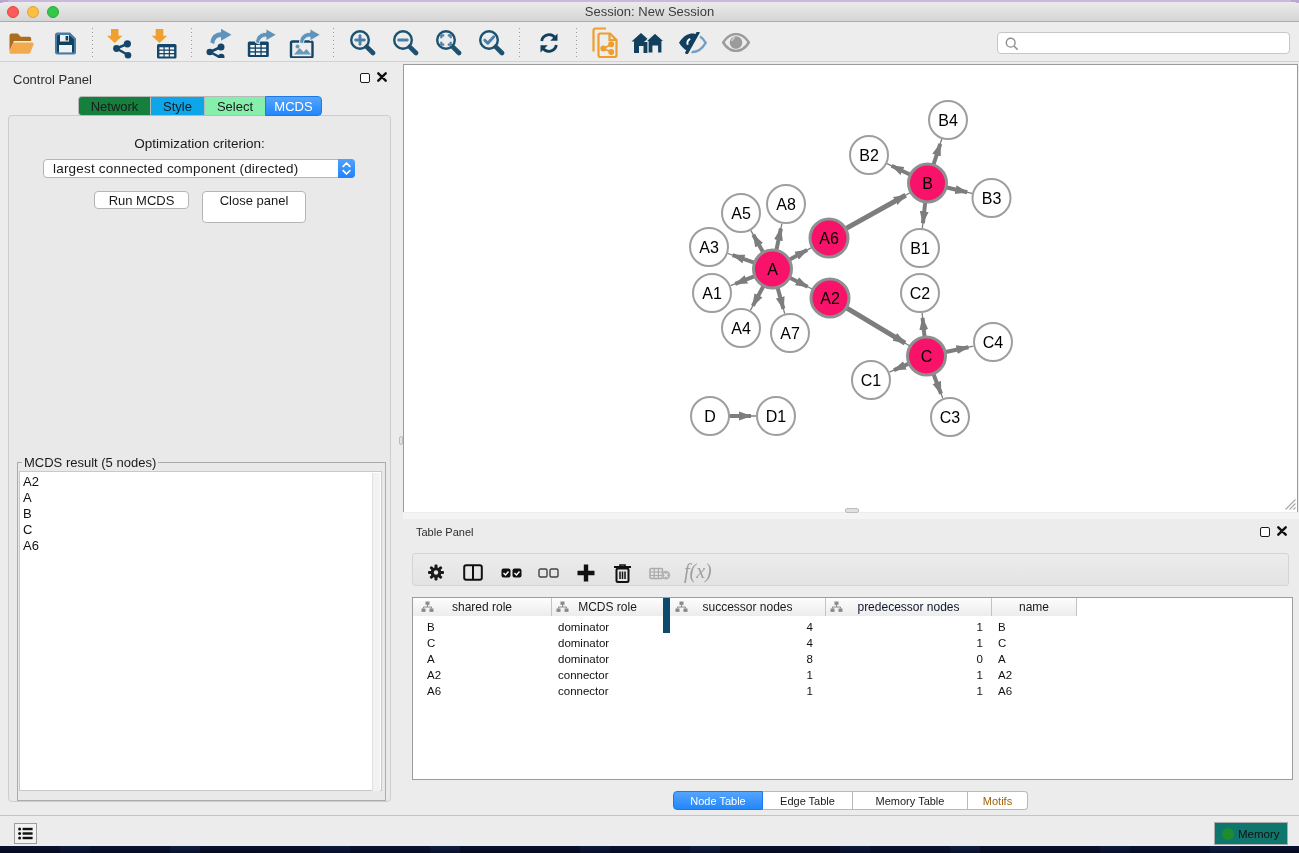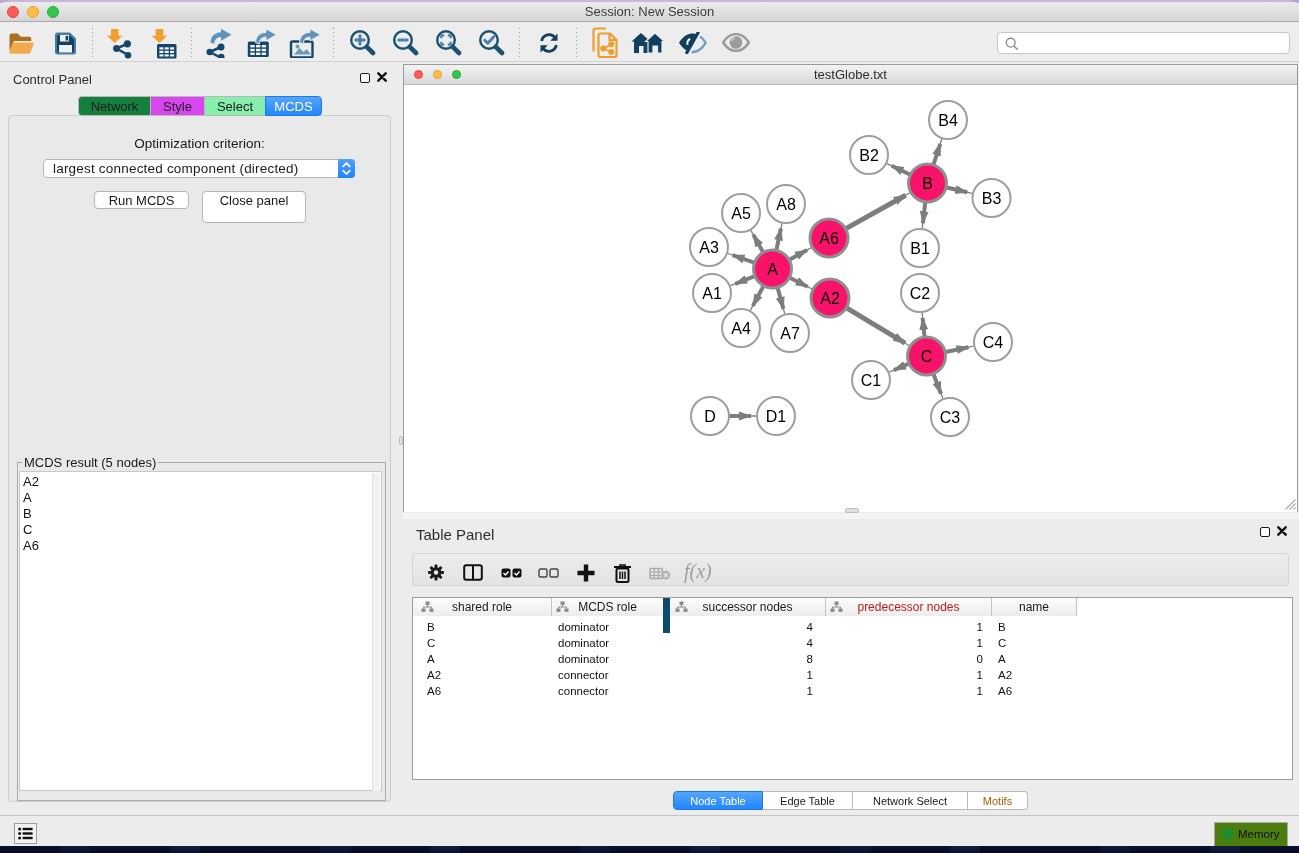--- a/index.html
+++ b/index.html
@@ -191,21 +191,21 @@
 
 <div class="abs" style="left:360px;top:73px;width:10px;height:10px;border:1.5px solid #1a1a1a;border-radius:2px;background:#fff"></div>
 <svg class="abs" style="left:377px;top:72px" width="10" height="10" viewBox="0 0 10 10">
     <path d="M1.3,1.3 L8.7,8.7 M8.7,1.3 L1.3,8.7" stroke="#111" stroke-width="2.4" stroke-linecap="round"></path>
   </svg>
 
 <div class="abs" style="left:8px;top:115px;width:383px;height:687px;background:#e9e9e9;border:1px solid #cdcdcd;border-radius:4px"></div>
 
 <div class="abs" style="left:78px;top:96px;height:20px;display:flex;font-size:13px;line-height:19px;text-align:center">
  <div style="width:72px;background:#15803d;border:1px solid #b9b9b9;border-right:none;border-radius:4px 0 0 4px;color:#1a1a1a">Network</div>
- <div style="width:54px;background:#d946ef;border:1px solid #b9b9b9;border-right:none;color:#1a1a1a">Style</div>
+ <div style="width:54px;background:#0ea5e9;border:1px solid #b9b9b9;border-right:none;color:#1a1a1a">Style</div>
  <div style="width:61px;background:#86efac;border:1px solid #b9b9b9;border-right:none;color:#1a1a1a">Select</div>
  <div style="width:57px;background:linear-gradient(#55a5fc,#2286fc);border:1px solid #1c79e8;border-radius:0 4px 4px 0;color:#fff">MCDS</div>
 </div>
 
 <div class="abs" style="left:8px;top:136px;width:383px;text-align:center;font-size:13.5px;color:#1a1a1a">Optimization criterion:</div>
 <div class="abs" style="left:43px;top:159px;width:312px;height:19px;background:#fff;border:1px solid #b5b5b5;border-radius:4px">
  <div style="position:absolute;left:9px;top:0;font-size:13.5px;line-height:18px;color:#1a1a1a;letter-spacing:0.2px">largest connected component (directed)</div>
  <div style="position:absolute;right:-1px;top:-1px;width:17px;height:19px;background:linear-gradient(#50a1fc,#1f83fc);border-radius:0 4px 4px 0">
   <svg width="11" height="13" style="position:absolute;left:3px;top:3px" viewBox="0 0 11 13">
    <path d="M2.2,4.4 L5.5,1 L8.8,4.4" fill="none" stroke="#fff" stroke-width="1.7" stroke-linecap="round" stroke-linejoin="round"></path>
@@ -217,26 +217,20 @@
 <div class="abs" style="left:202px;top:191px;width:104px;height:32px;background:#fff;border:1px solid #b5b5b5;border-radius:4px;font-size:13px;line-height:17px;text-align:center;color:#1a1a1a">Close panel</div>
 
 <div class="abs" style="left:17px;top:462px;width:369px;height:339px;border:1px solid #ababab"></div>
 <div class="abs" style="left:22px;top:455px;background:#e9e9e9;font-size:13px;color:#1a1a1a;padding:0 2px">MCDS result (5 nodes)</div>
 <div class="abs" style="left:19px;top:471px;width:363px;height:320px;background:#fff;border:1px solid #c9c9c9">
  <div style="position:absolute;left:3px;top:2px;font-size:13px;line-height:16px;color:#111">A2<br>A<br>B<br>C<br>A6</div>
  <div style="position:absolute;right:1px;top:1px;width:8px;height:318px;background:#f2f2f2;border-left:1px solid #e0e0e0"></div>
 </div>
 
 <div class="abs" style="left:403px;top:64px;width:895px;height:448px;border:1px solid #9b9b9b;background:#fff">
- <div style="position:absolute;left:0;top:0;width:100%;height:20px;background:linear-gradient(#f3f3f3,#d8d8d8);border-bottom:1px solid #b5b5b5">
-  <div class="tl" style="left:10px;top:5px;width:9px;height:9px;background:#fc5b57;border:1px solid #e2463f"></div>
-  <div class="tl" style="left:29px;top:5px;width:9px;height:9px;background:#fdbe41;border:1px solid #dfa23a"></div>
-  <div class="tl" style="left:48px;top:5px;width:9px;height:9px;background:#34c84a;border:1px solid #2aa83a"></div>
-  <div style="text-align:center;font-size:13px;color:#2e2e2e;line-height:20px">testGlobe.txt</div>
- </div>
  <div style="position:absolute;left:0;top:21px;width:893px;height:426px;background:#fff;overflow:hidden">
 <svg width="894" height="427" style="position:absolute;left:0;top:0">
 <defs>
           <marker id="ah" markerUnits="userSpaceOnUse" markerWidth="15" markerHeight="11" refX="12" refY="4.8" orient="auto">
             <path d="M0,0.3 L13,4.8 L0,9.3 Z" fill="#7d7d7d"></path>
           </marker>
         </defs>
 <line x1="363.1" y1="173.4" x2="346.8" y2="144.4" stroke="#7d7d7d" stroke-width="1.3"></line>
 <line x1="363.1" y1="173.4" x2="349.3" y2="148.8" stroke="#7d7d7d" stroke-width="4" marker-end="url(#ah)"></line>
 <line x1="370.7" y1="172.2" x2="377.9" y2="137.6" stroke="#7d7d7d" stroke-width="1.3"></line>
@@ -322,21 +316,21 @@
  <svg style="position:absolute;right:1px;bottom:1px" width="12" height="12" viewBox="0 0 12 12">
   <path d="M11.5,1.5 L1.5,11.5 M11.5,5.5 L5.5,11.5 M11.5,9.5 L9.5,11.5" stroke="#a5a5a5" stroke-width="1.1" fill="none"></path>
  </svg>
 </div>
 
 <div class="abs" style="left:399px;top:436px;width:4px;height:9px;background:#e3e3e3;border:1px solid #bdbdbd;border-radius:2px"></div>
 <div class="abs" style="left:845px;top:508px;width:14px;height:5px;background:#e0e0e0;border:1px solid #bdbdbd;border-radius:2px"></div>
 
 <div class="abs" style="left:403px;top:513px;width:896px;height:302px;background:#ececec"></div>
 <div class="abs" style="left:403px;top:513px;width:896px;height:6px;background:#f4f4f4"></div>
-<div class="abs" style="left:416px;top:526px;font-size:15px;color:#2e2e2e">Table Panel</div>
+<div class="abs" style="left:416px;top:526px;font-size:11px;color:#2e2e2e">Table Panel</div>
 <div class="abs" style="left:1260px;top:527px;width:10px;height:10px;border:1.5px solid #1a1a1a;border-radius:2px;background:#fff"></div>
 <svg class="abs" style="left:1277px;top:526px" width="10" height="10" viewBox="0 0 10 10">
     <path d="M1.3,1.3 L8.7,8.7 M8.7,1.3 L1.3,8.7" stroke="#111" stroke-width="2.4" stroke-linecap="round"></path>
   </svg>
 
 <div class="abs" style="left:412px;top:553px;width:877px;height:33px;background:linear-gradient(#ececec,#e3e3e3);border:1px solid #d4d4d4;border-radius:3px"></div>
 <svg class="abs" style="left:428px;top:564px" width="16" height="17" viewBox="0 0 16 17">
  <g transform="translate(8,8.5)">
   <g fill="#1a1a1a">
    <rect x="-1.5" y="-8" width="3" height="16" rx="1"></rect>
@@ -392,21 +386,21 @@
 <div class="abs" style="left:413px;top:598px;width:664px;height:18px;background:linear-gradient(#fdfdfd,#ececec)"></div>
 
 <svg class="abs" style="left:0;top:0;width:0;height:0">
     <defs>
       <g id="sorticon"></g>
     </defs>
   </svg>
 <div class="abs" style="left:413px;top:598px;width:139px;height:18px;border-right:1px solid #c3c3c3;font-size:12px;text-align:center;line-height:18px;color:#1a1a1a">shared role</div>
 <div class="abs" style="left:552px;top:598px;width:118px;height:35px;border-right:7px solid #0c4a6e;font-size:12px;text-align:center;line-height:18px;color:#1a1a1a">MCDS role</div>
 <div class="abs" style="left:670px;top:598px;width:156px;height:18px;border-right:1px solid #c3c3c3;font-size:12px;text-align:center;line-height:18px;color:#1a1a1a">successor nodes</div>
-<div class="abs" style="left:826px;top:598px;width:166px;height:18px;border-right:1px solid #c3c3c3;font-size:12px;text-align:center;line-height:18px;color:#b91c1c">predecessor nodes</div>
+<div class="abs" style="left:826px;top:598px;width:166px;height:18px;border-right:1px solid #c3c3c3;font-size:12px;text-align:center;line-height:18px;color:#0f172a">predecessor nodes</div>
 <div class="abs" style="left:992px;top:598px;width:85px;height:18px;border-right:1px solid #c3c3c3;font-size:12px;text-align:center;line-height:18px;color:#1a1a1a">name</div>
 
 <svg class="abs" style="left:421px;top:601px" width="13" height="12" viewBox="0 0 13 12">
     <g fill="#8a8a8a">
       <rect x="4.5" y="0.5" width="4" height="3.4"></rect>
       <rect x="0.5" y="7.5" width="4" height="3.4"></rect>
       <rect x="8.5" y="7.5" width="4" height="3.4"></rect>
     </g>
     <path d="M6.5,4 V6 M2.5,7.5 V6 H10.5 V7.5" stroke="#8a8a8a" fill="none"></path>
   </svg>
@@ -469,34 +463,34 @@
       <span style="position:absolute;left:145px">connector</span>
       <span style="position:absolute;left:330px;width:70px;text-align:right">1</span>
       <span style="position:absolute;left:500px;width:70px;text-align:right">1</span>
       <span style="position:absolute;left:585px">A6</span>
     </div>
 </div>
 
 <div class="abs" style="left:673px;top:791px;height:19px;display:flex;font-size:11px;line-height:18px;text-align:center">
  <div style="width:90px;background:linear-gradient(#55a5fc,#2286fc);border:1px solid #1c79e8;border-radius:4px 0 0 4px;color:#fff">Node Table</div>
  <div style="width:90px;background:#fff;border:1px solid #b9b9b9;border-left:none;color:#1a1a1a">Edge Table</div>
- <div style="width:115px;background:#fff;border:1px solid #b9b9b9;border-left:none;color:#1a1a1a">Network Select</div>
+ <div style="width:115px;background:#fff;border:1px solid #b9b9b9;border-left:none;color:#1a1a1a">Memory Table</div>
  <div style="width:60px;background:#fff;border:1px solid #b9b9b9;border-left:none;border-radius:0 4px 4px 0;color:#a16207">Motifs</div>
 </div>
 
 <div class="abs" style="left:0;top:815px;width:1299px;height:31px;background:#ececec;border-top:1px solid #c4c4c4"></div>
 <div class="abs" style="left:14px;top:823px;width:23px;height:21px;background:#f2f2f2;border:1px solid #9e9e9e">
  <svg width="15" height="13" style="position:absolute;left:3px;top:3px" viewBox="0 0 15 13">
   <g fill="#111">
         <circle cx="1.6" cy="2" r="1.5"></circle>
         <circle cx="1.6" cy="6.5" r="1.5"></circle>
         <circle cx="1.6" cy="11" r="1.5"></circle>
   <rect x="4.6" y="0.8" width="10" height="2.4"></rect>
         <rect x="4.6" y="5.3" width="10" height="2.4"></rect>
         <rect x="4.6" y="9.8" width="10" height="2.4"></rect>
       </g>
  </svg>
 </div>
-<div class="abs" style="left:1214px;top:822px;width:74px;height:32px;background:#4d7c0f;border:1px solid #ababab;font-size:11.5px;color:#111;line-height:22px">
+<div class="abs" style="left:1214px;top:822px;width:74px;height:23px;background:#0f766e;border:1px solid #ababab;font-size:11.5px;color:#111;line-height:22px">
  <span style="display:inline-block;width:12px;height:12px;border-radius:50%;background:#1e8b2d;margin:0 4px 0 7px;vertical-align:-2px"></span>Memory
 </div>
 
 <div class="abs" style="left:0;top:846px;width:1299px;height:7px;background:repeating-linear-gradient(90deg,#1a2744 0 60px,#2c3e59 60px 90px,#1e2c4a 90px 170px,#34455e 170px 200px,#192843 200px 260px),linear-gradient(#26375a,#141f38);background-blend-mode:overlay"></div>
 
 </body></html>

